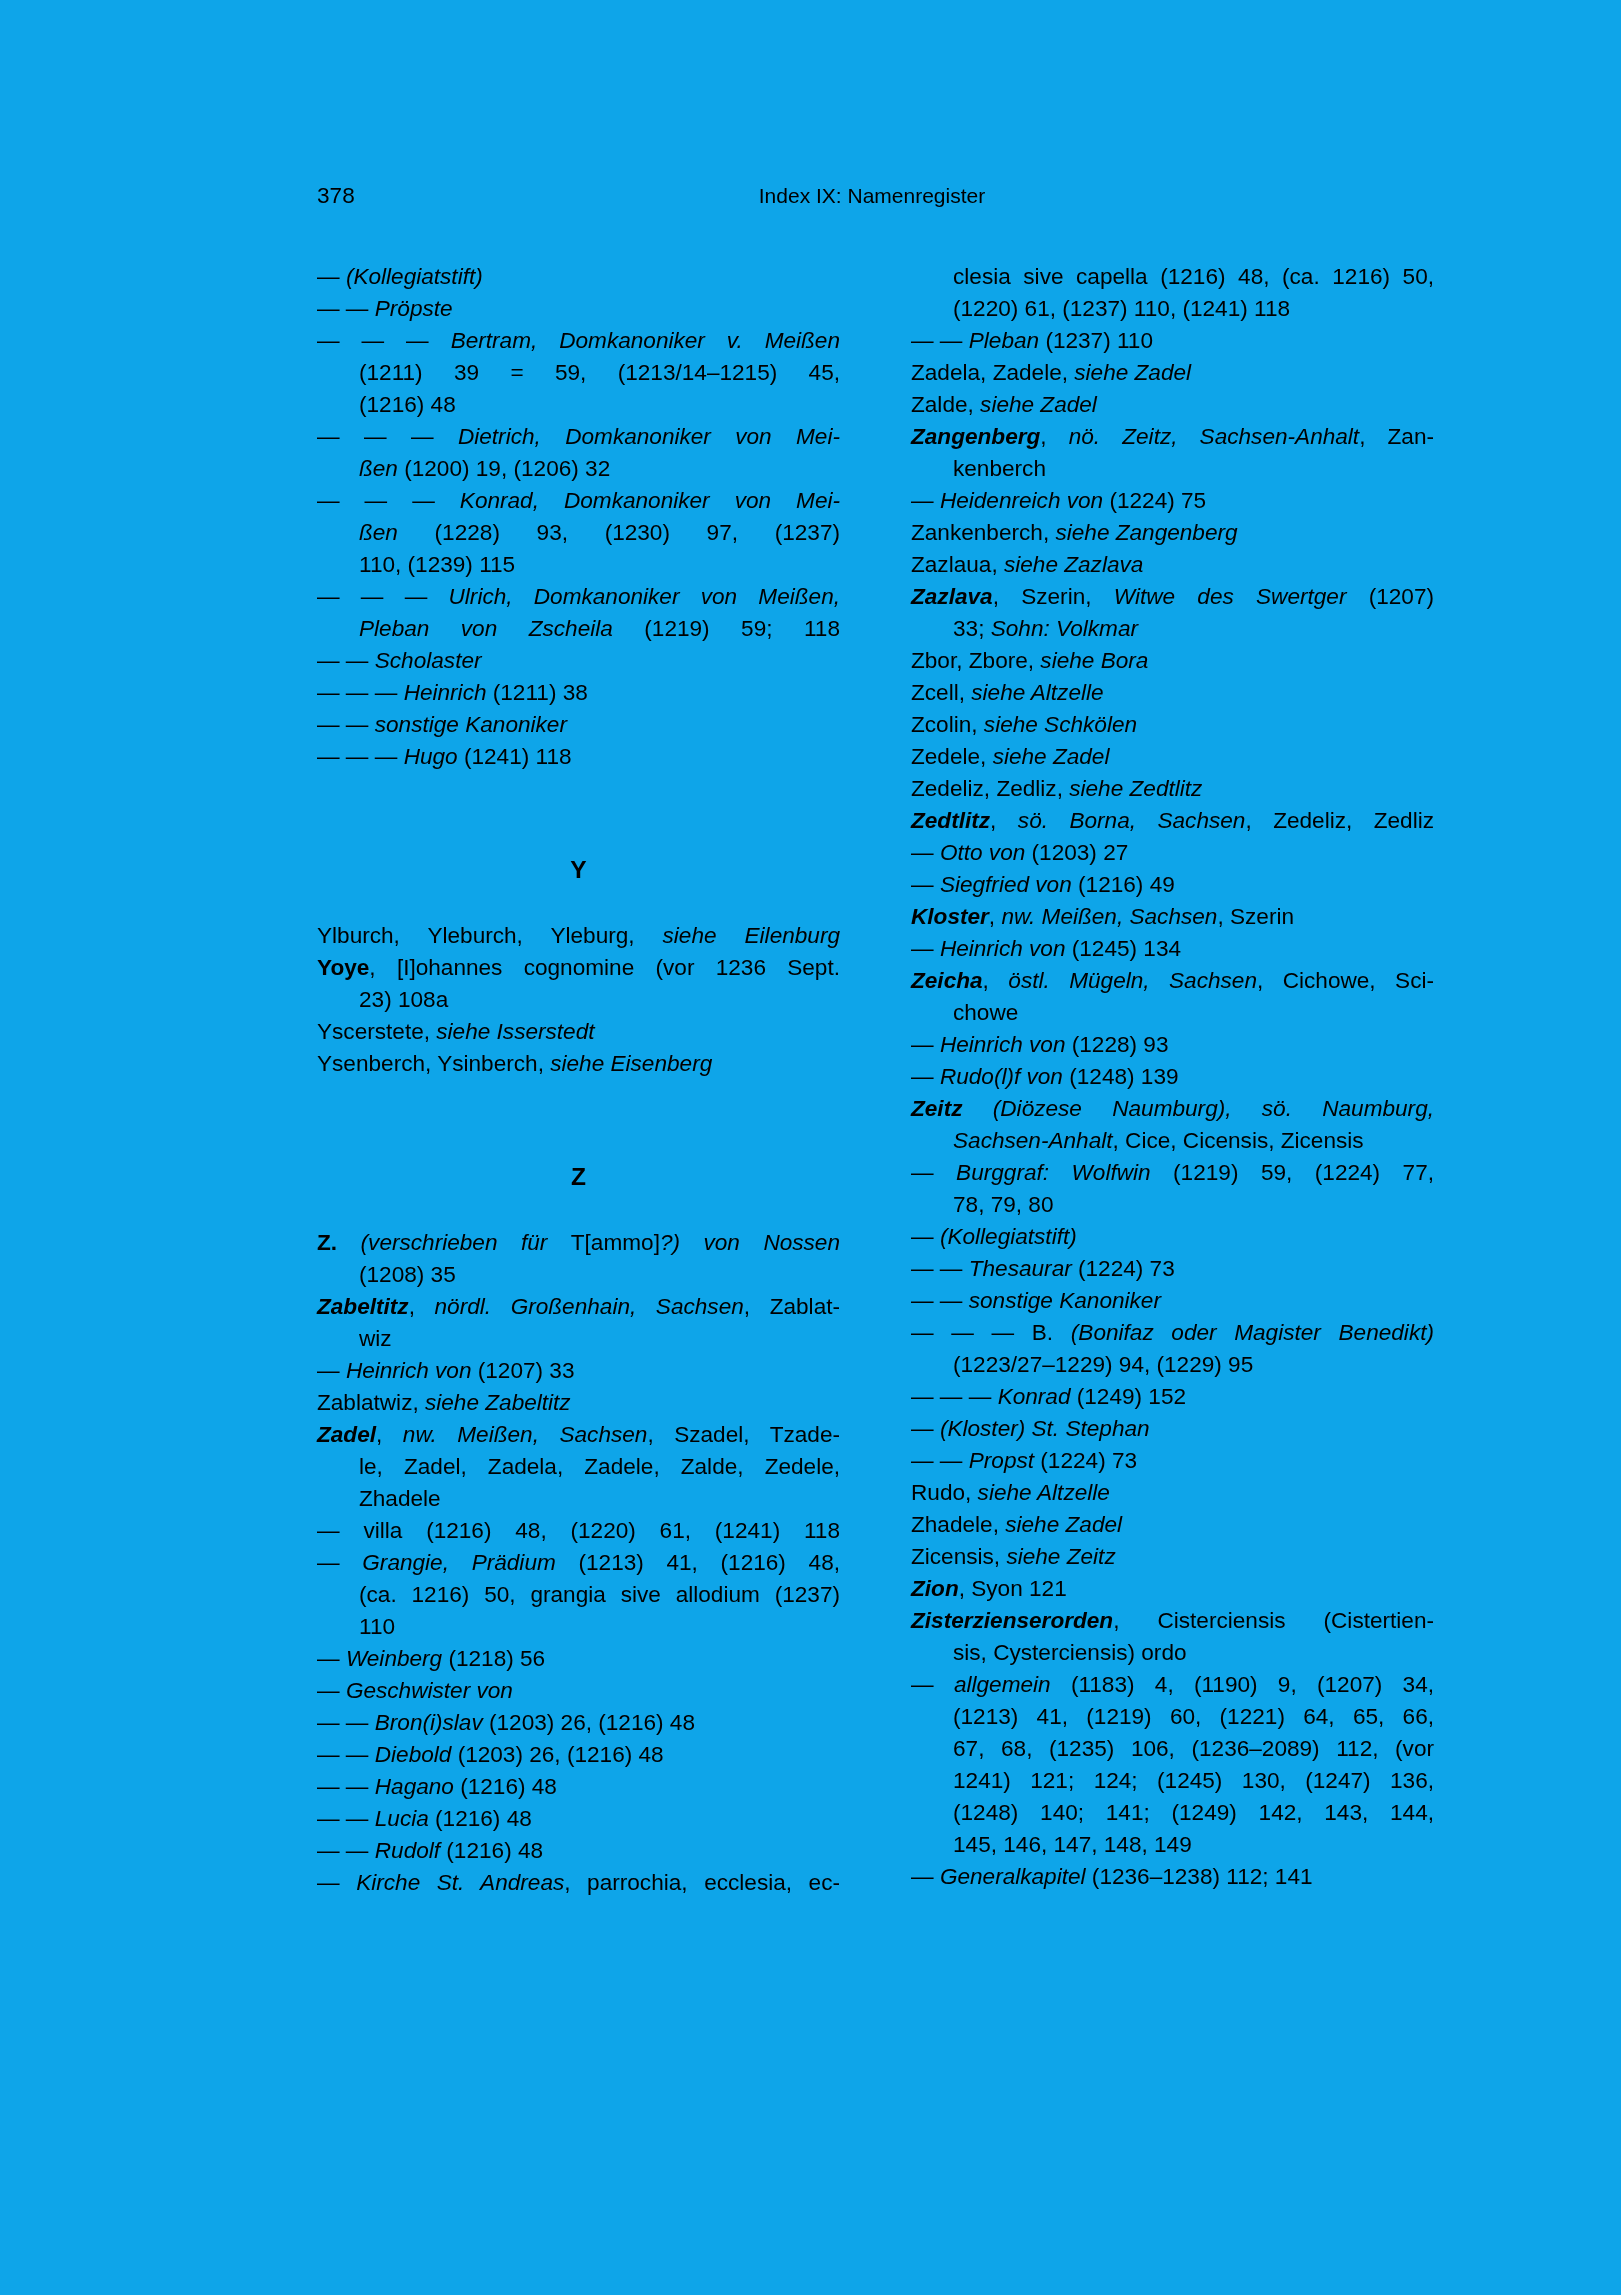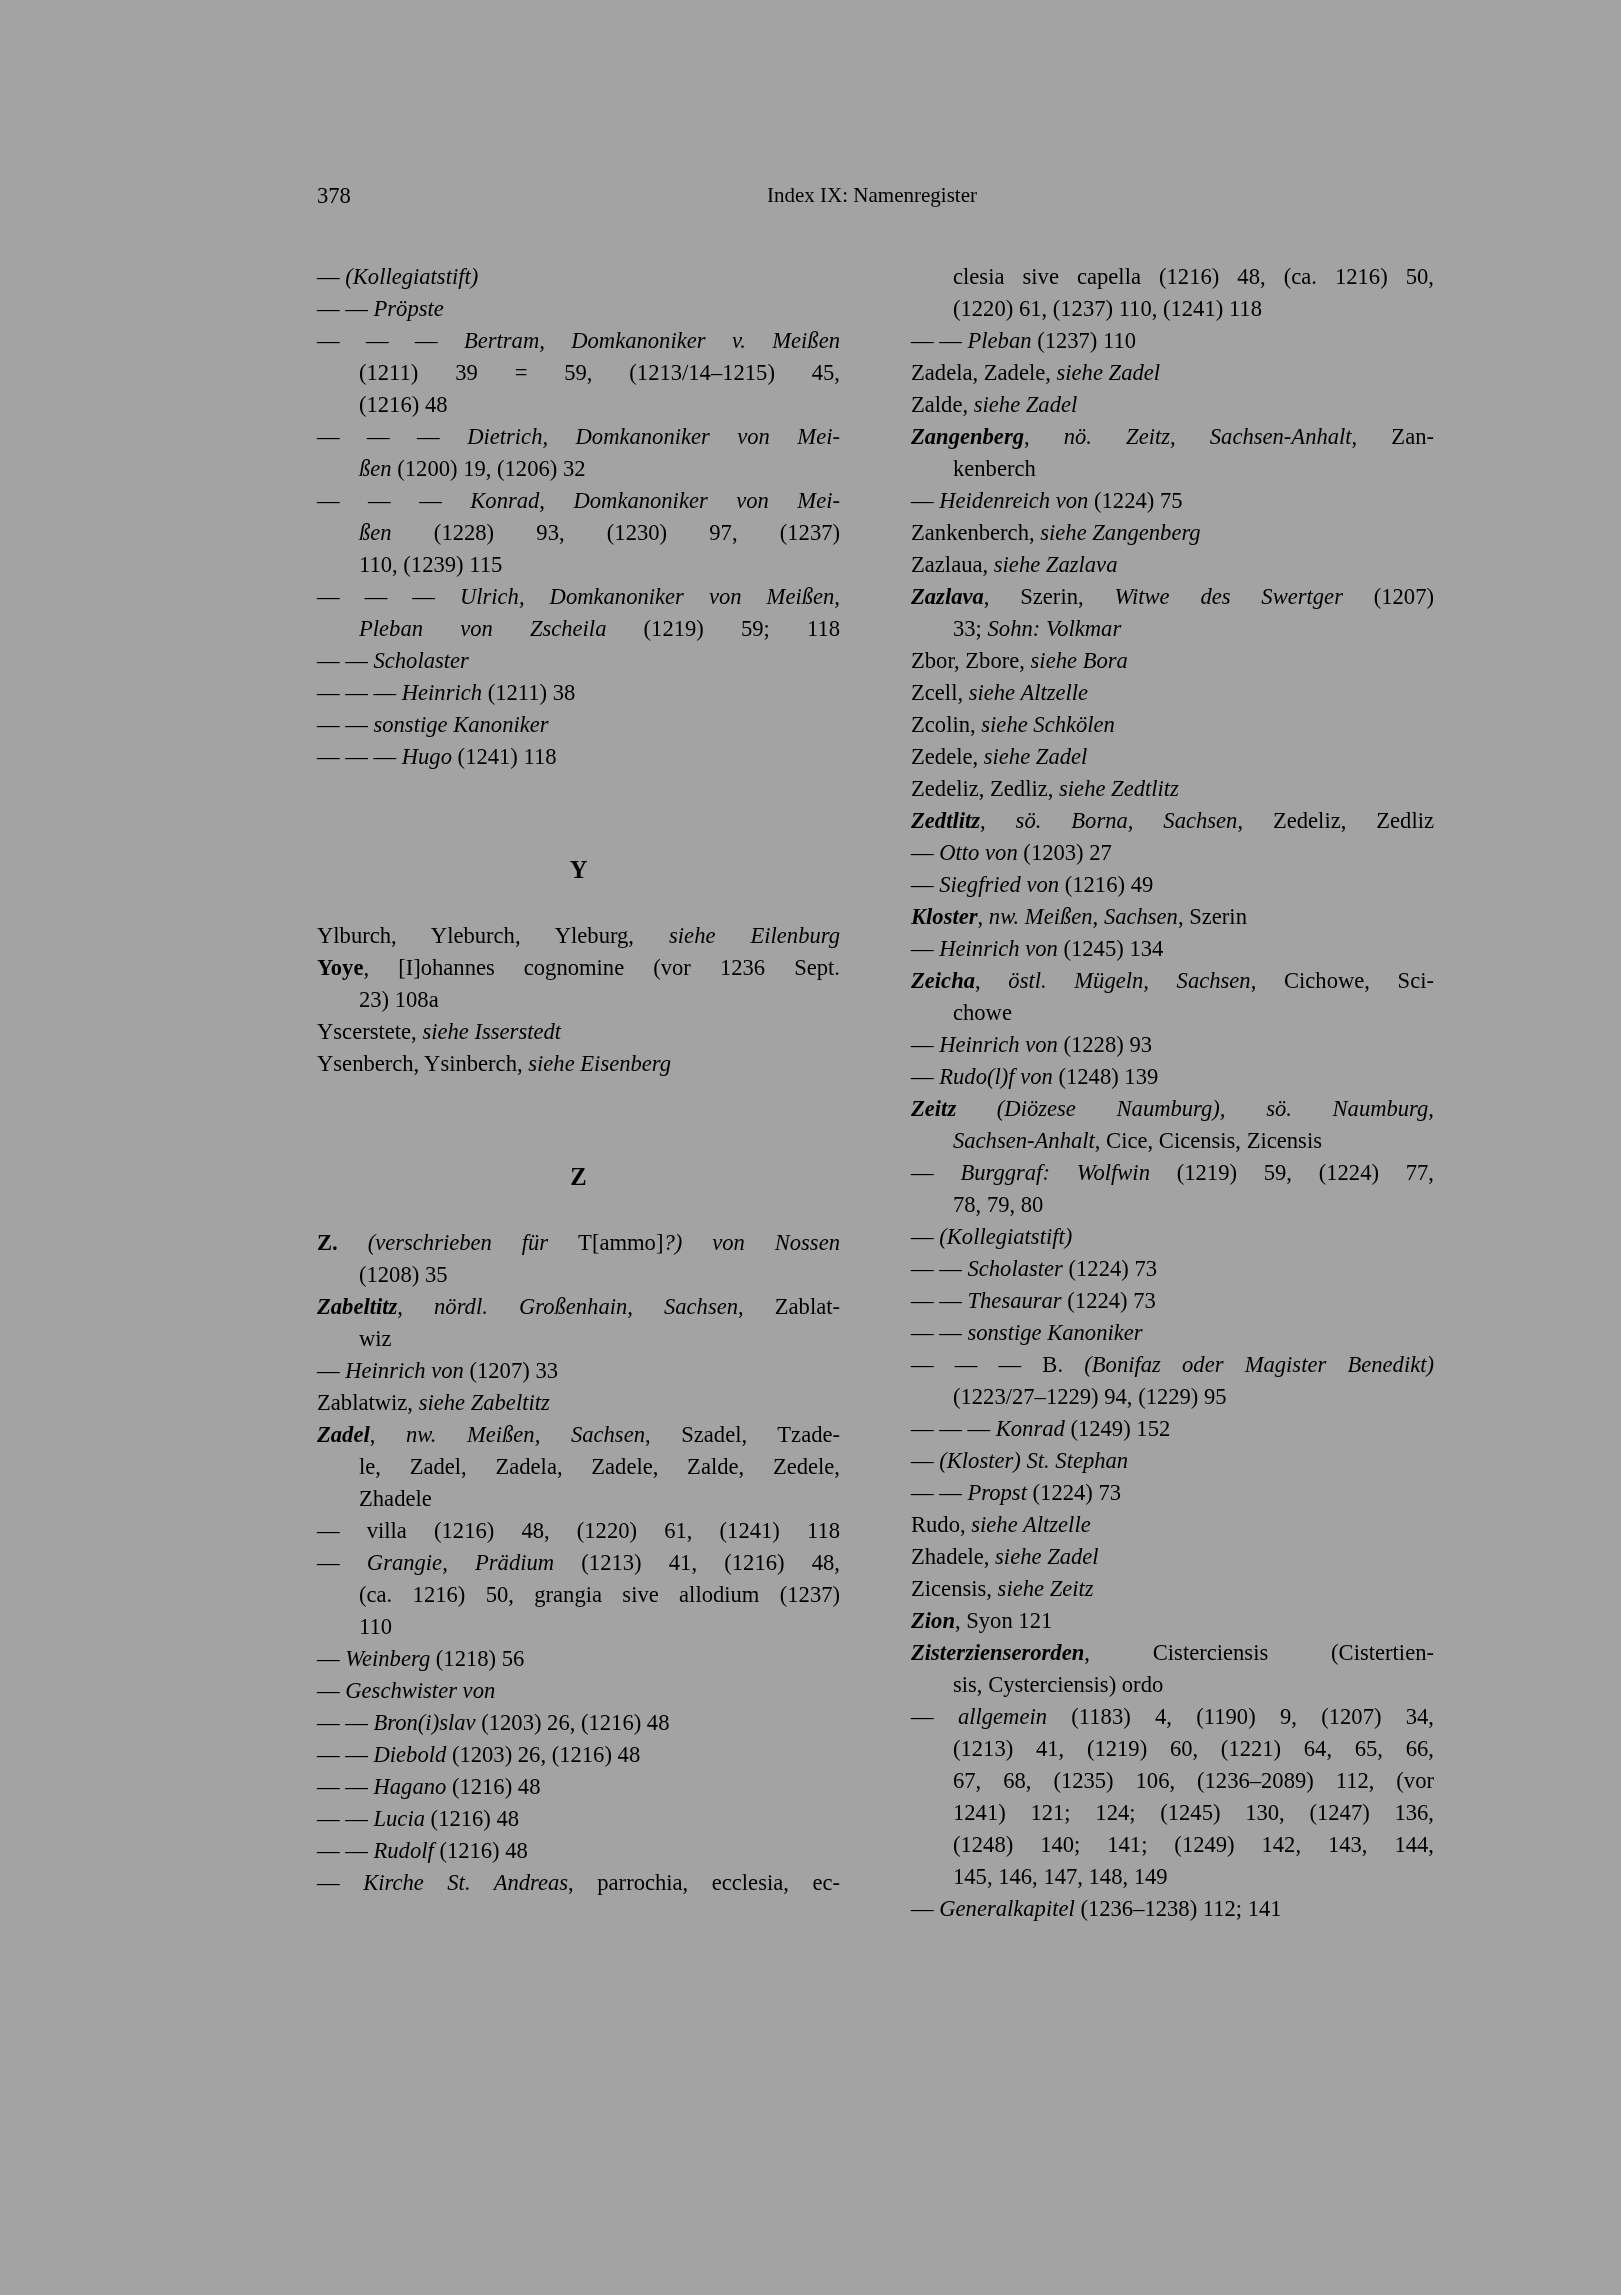--- a/index.html
+++ b/index.html
@@ -1,21 +1,21 @@
 <!DOCTYPE html>
 <html style="font-size:7.9px"><head>
 <meta charset="utf-8">
 <style>
   html, body { margin:0; padding:0; background:#e8e8e8; }
   .page {
     position:relative;
     width:1622px; height:2295px;
-    background:#a3a3a3;
+    background:#0ea5e9;
     color:#000000;
-    font-family:Liberation Serif, serif;
+    font-family:Liberation Sans, sans-serif;
     overflow:hidden;
   }
   .running-head { position:absolute; top:0; left:0; width:100%; height:0; }
   .pagenum {
     position:absolute; left:317px; top:181px;
     font-size:22.6px; line-height:29.5px;
   }
   .headtitle {
     position:absolute; left:872px; top:181px;
     transform:translateX(-50%);
@@ -230,23 +230,20 @@
         <div class="line ind"><span class="seg i">Sachsen-Anhalt</span><span class="seg r">, Cice, Cicensis, Zicensis</span></div>
       </div>
       <div>
         <div class="line j"><span class="seg r">— </span><span class="seg i">Burggraf: Wolfwin</span><span class="seg r"> (1219) 59, (1224) 77,</span></div>
         <div class="line ind"><span class="seg r">78, 79, 80</span></div>
       </div>
       <div>
         <div class="line"><span class="seg r">— </span><span class="seg i">(Kollegiatstift)</span></div>
       </div>
       <div>
-        <div class="line"><span class="seg r">— — </span><span class="seg i">Scholaster</span><span class="seg r"> (1224) 73</span></div>
-      </div>
-      <div>
         <div class="line"><span class="seg r">— — </span><span class="seg i">Thesaurar</span><span class="seg r"> (1224) 73</span></div>
       </div>
       <div>
         <div class="line"><span class="seg r">— — </span><span class="seg i">sonstige Kanoniker</span></div>
       </div>
       <div>
         <div class="line j"><span class="seg r">— — — B. </span><span class="seg i">(Bonifaz oder Magister Benedikt)</span></div>
         <div class="line ind"><span class="seg r">(1223/27–1229) 94, (1229) 95</span></div>
       </div>
       <div>

